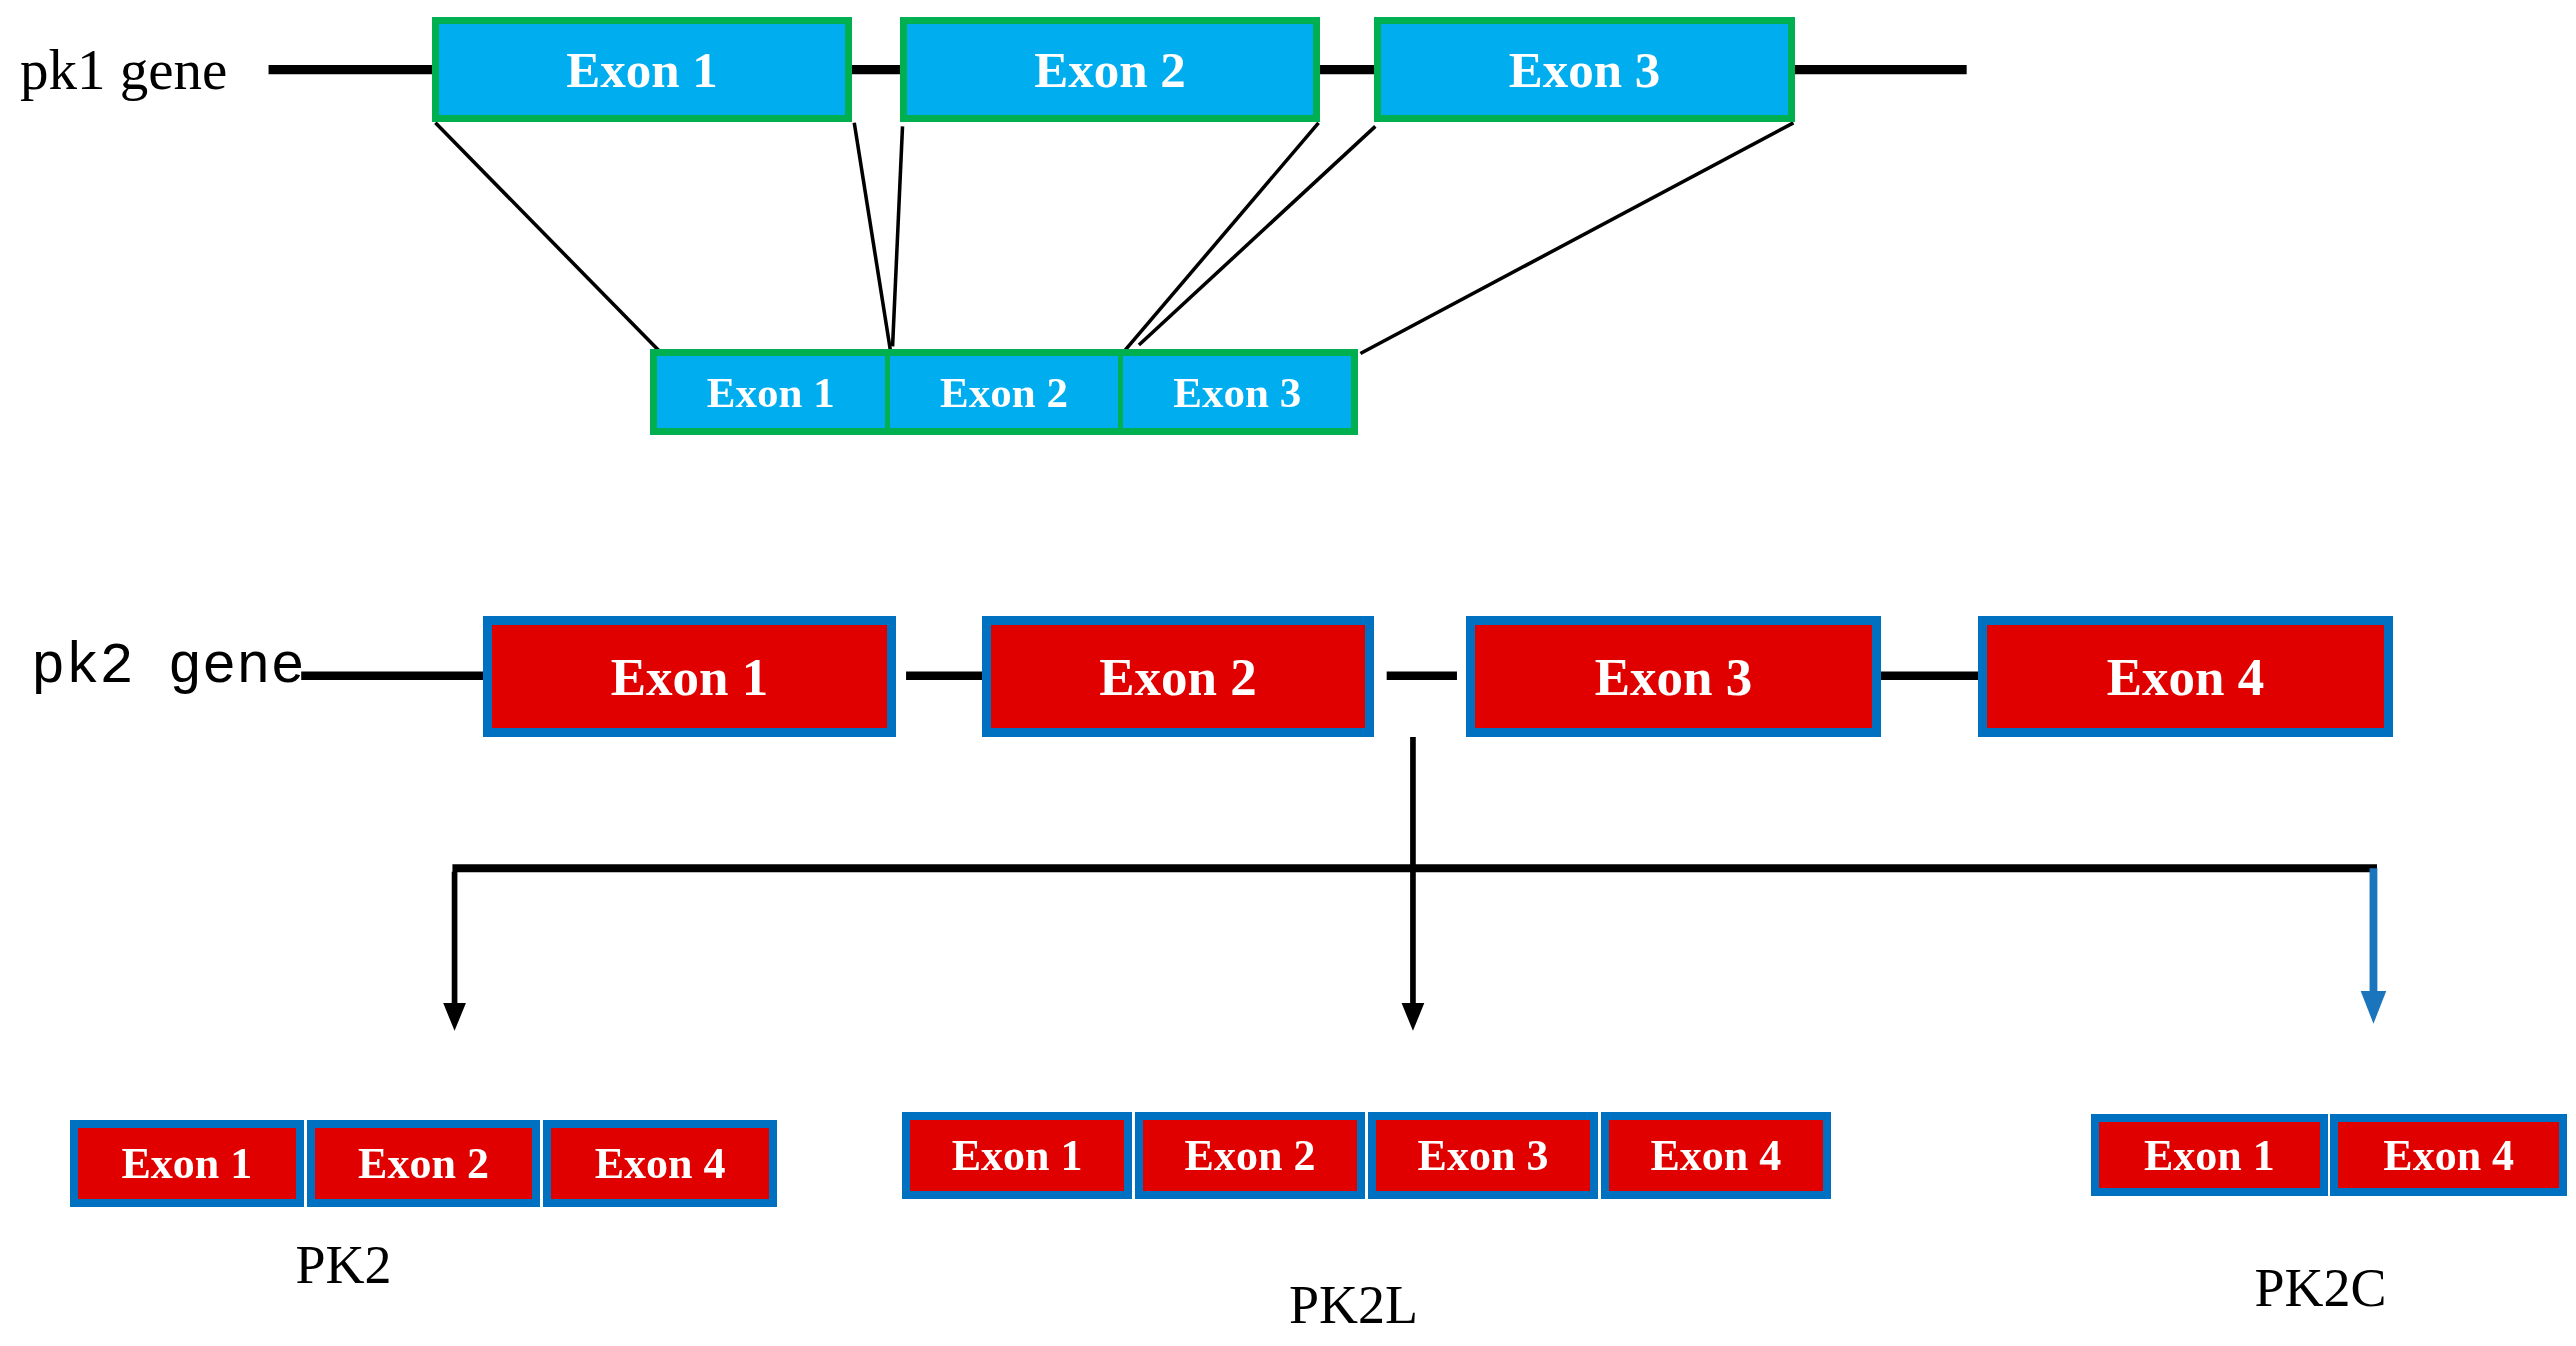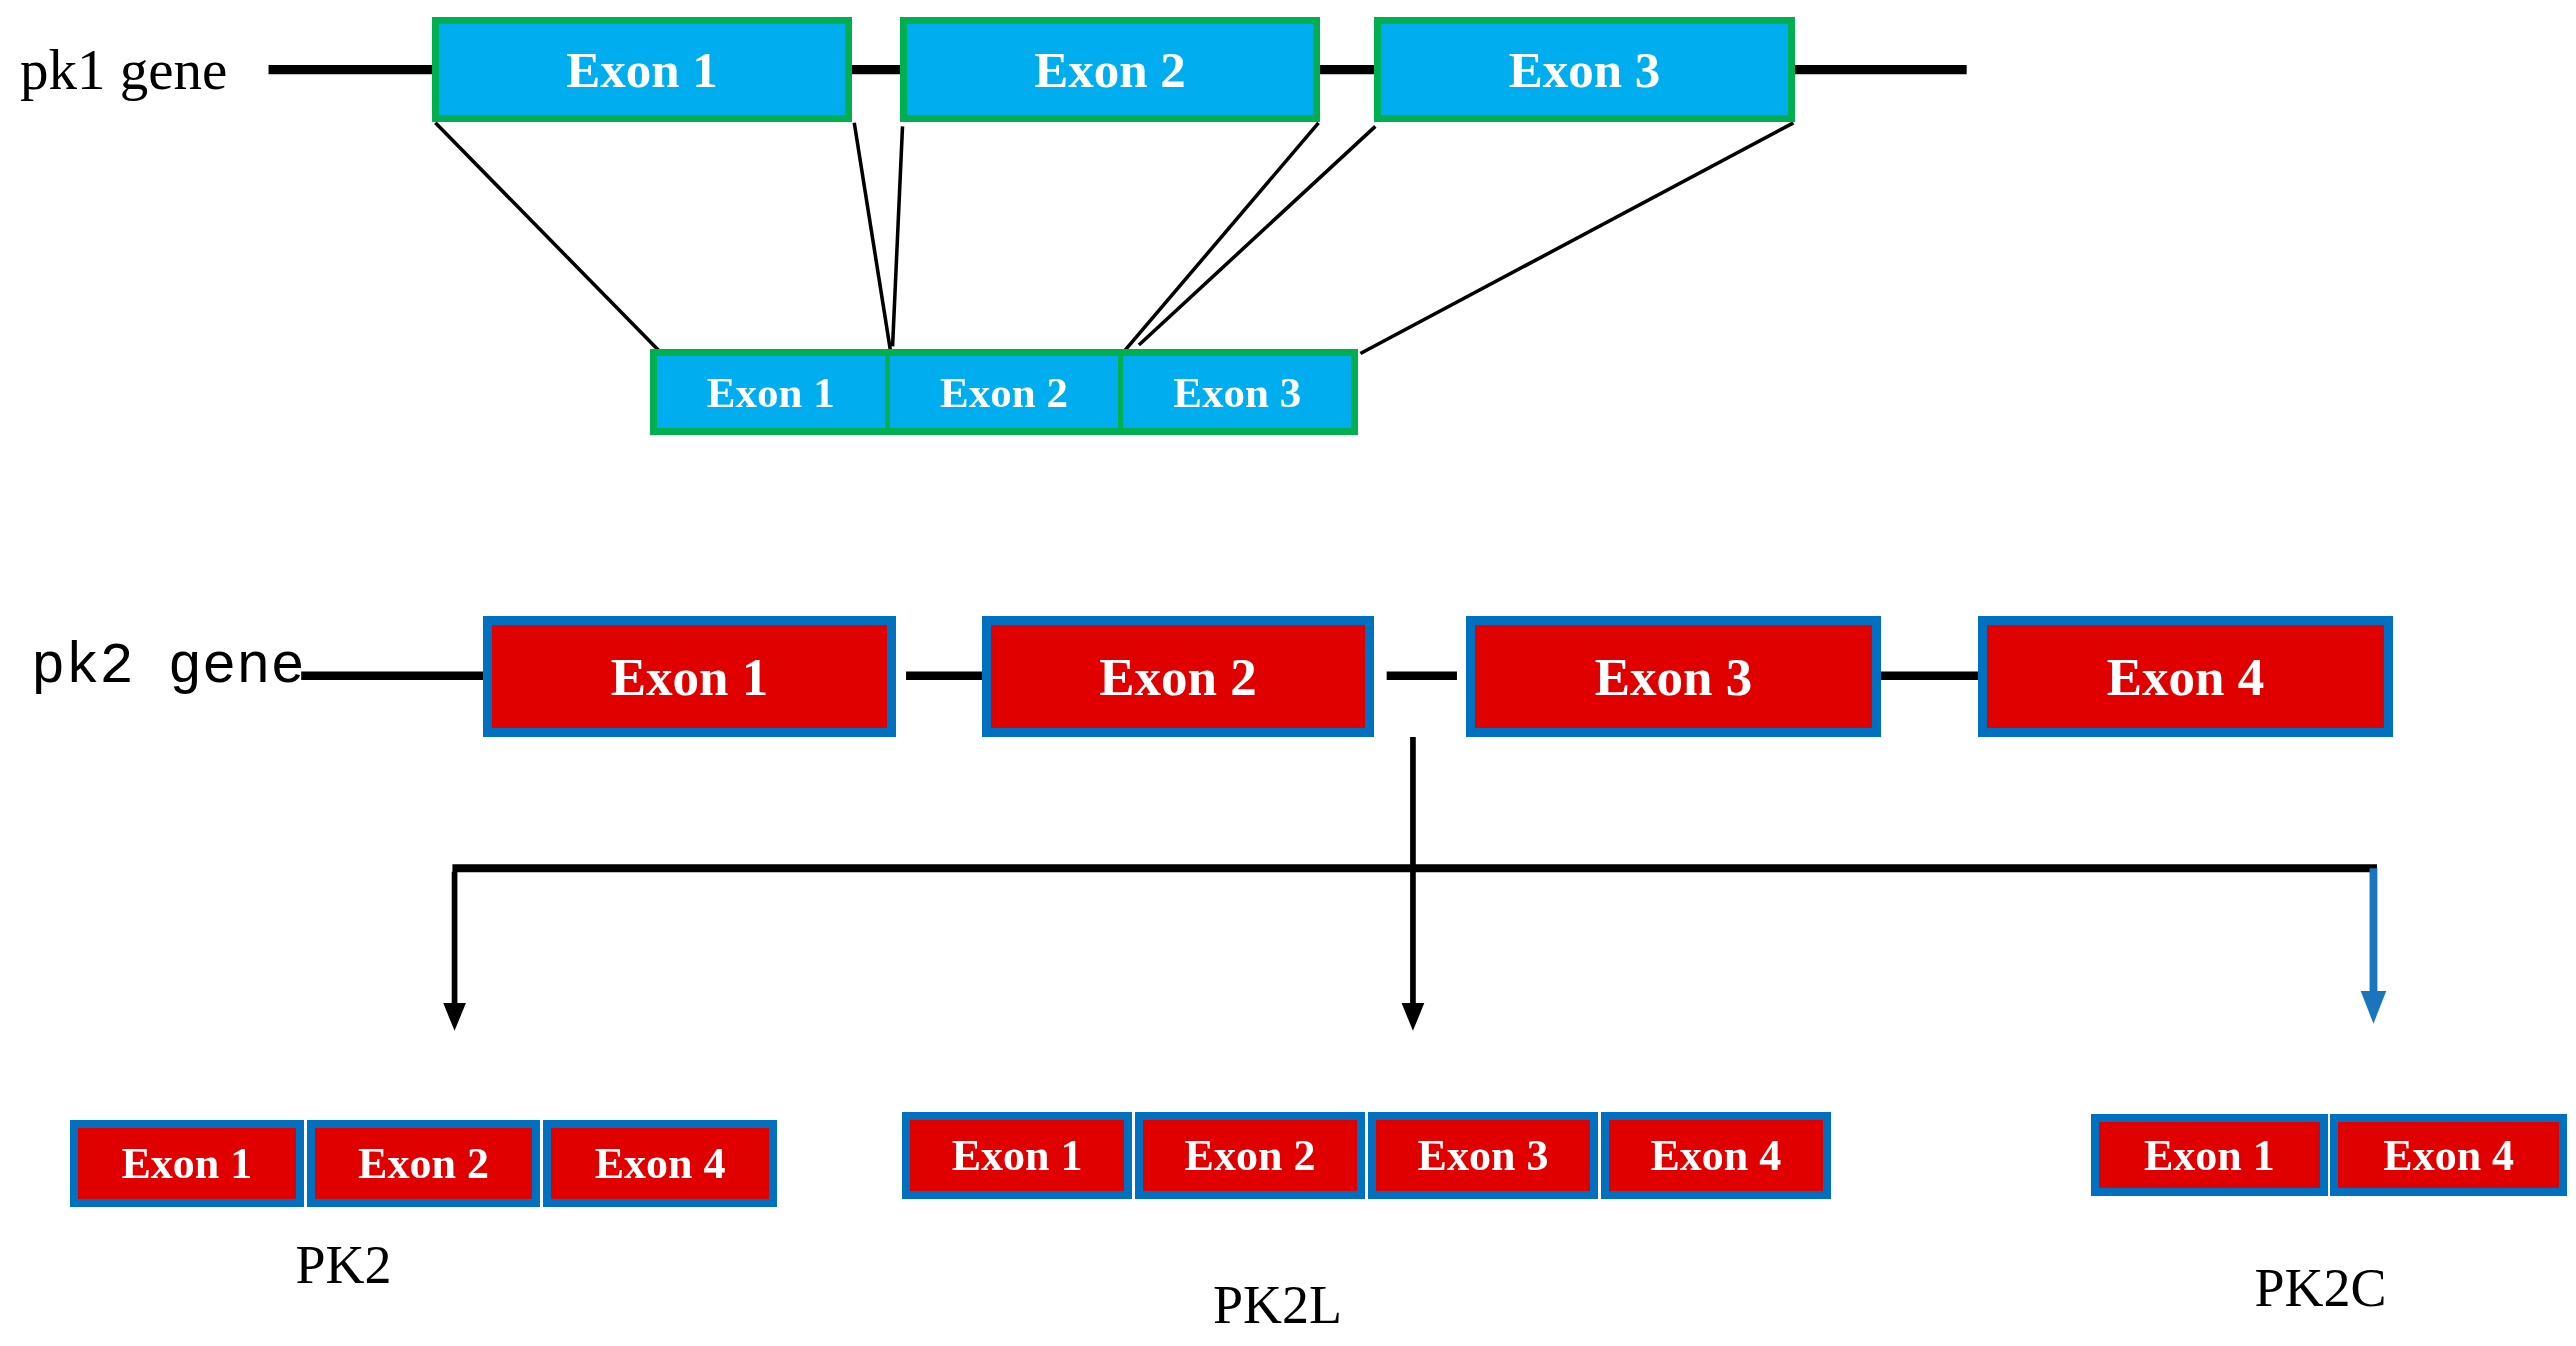--- a/index.html
+++ b/index.html
@@ -150,21 +150,21 @@
     <div class="variant-exon">
       <span>Exon 2</span>
     </div>
     <div class="variant-exon">
       <span>Exon 3</span>
     </div>
     <div class="variant-exon">
       <span>Exon 4</span>
     </div>
   </div>
-  <div class="abs variant-label" style="left:1178px;top:1278px;width:199px;">PK2L</div>
+  <div class="abs variant-label" style="left:1254px;top:1278px;width:199px;">PK2L</div>
 
   <div class="variant-strip" style="left:2091px;top:1114px;width:476px;height:82px;">
     <div class="variant-exon">
       <span>Exon 1</span>
     </div>
     <div class="variant-exon">
       <span>Exon 4</span>
     </div>
   </div>
   <div class="abs variant-label" style="left:2221px;top:1261px;width:199px;">PK2C</div>

